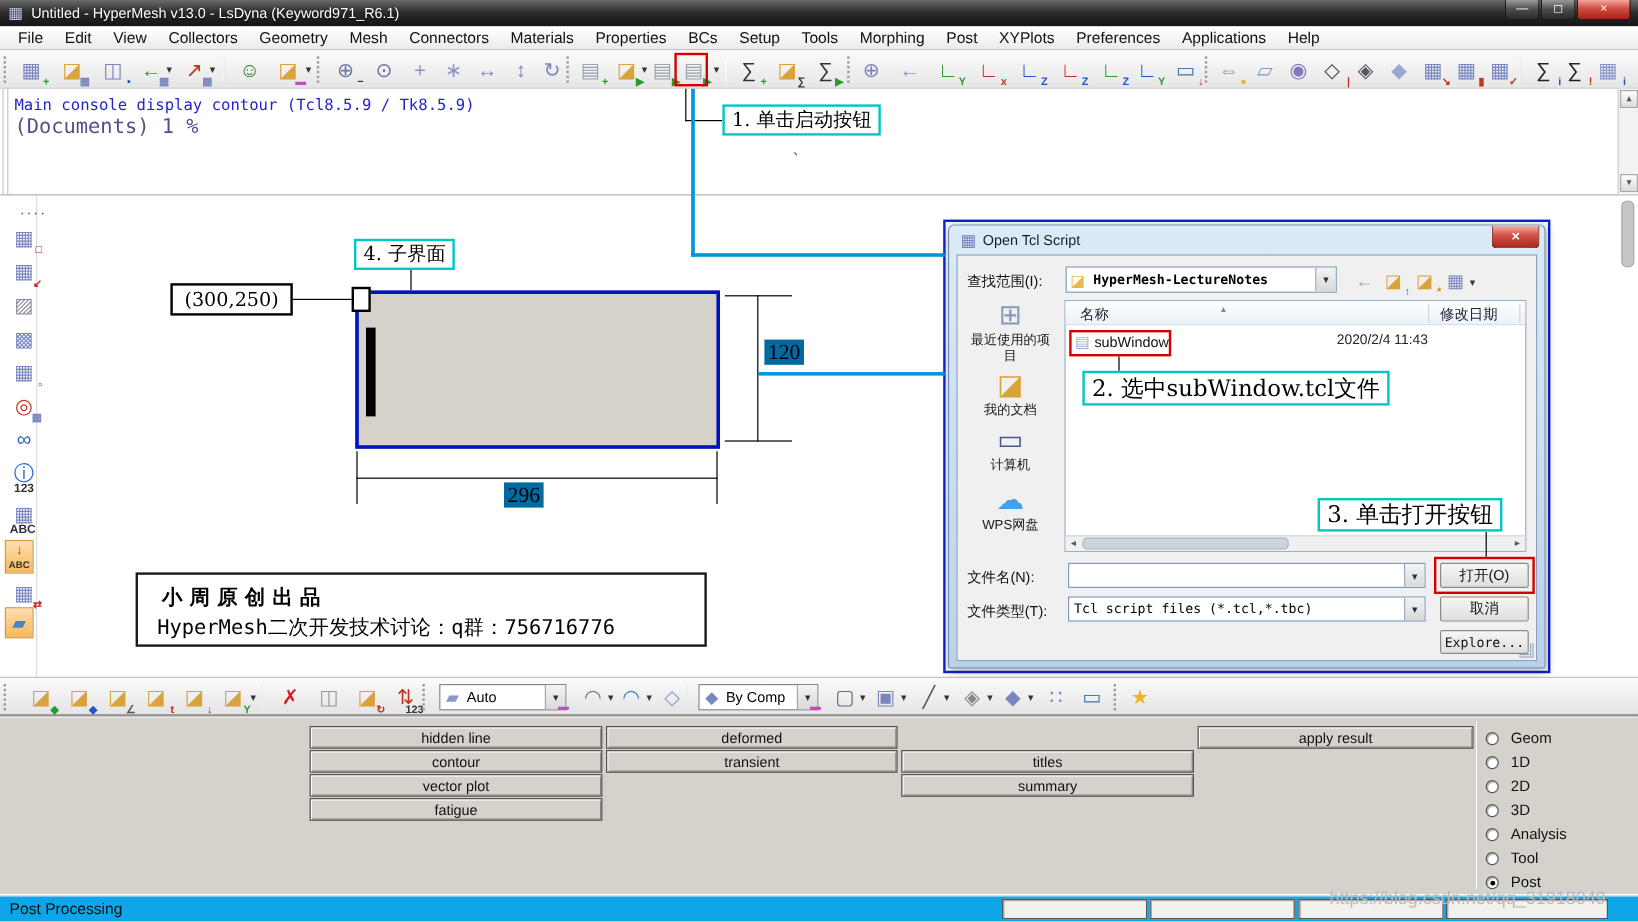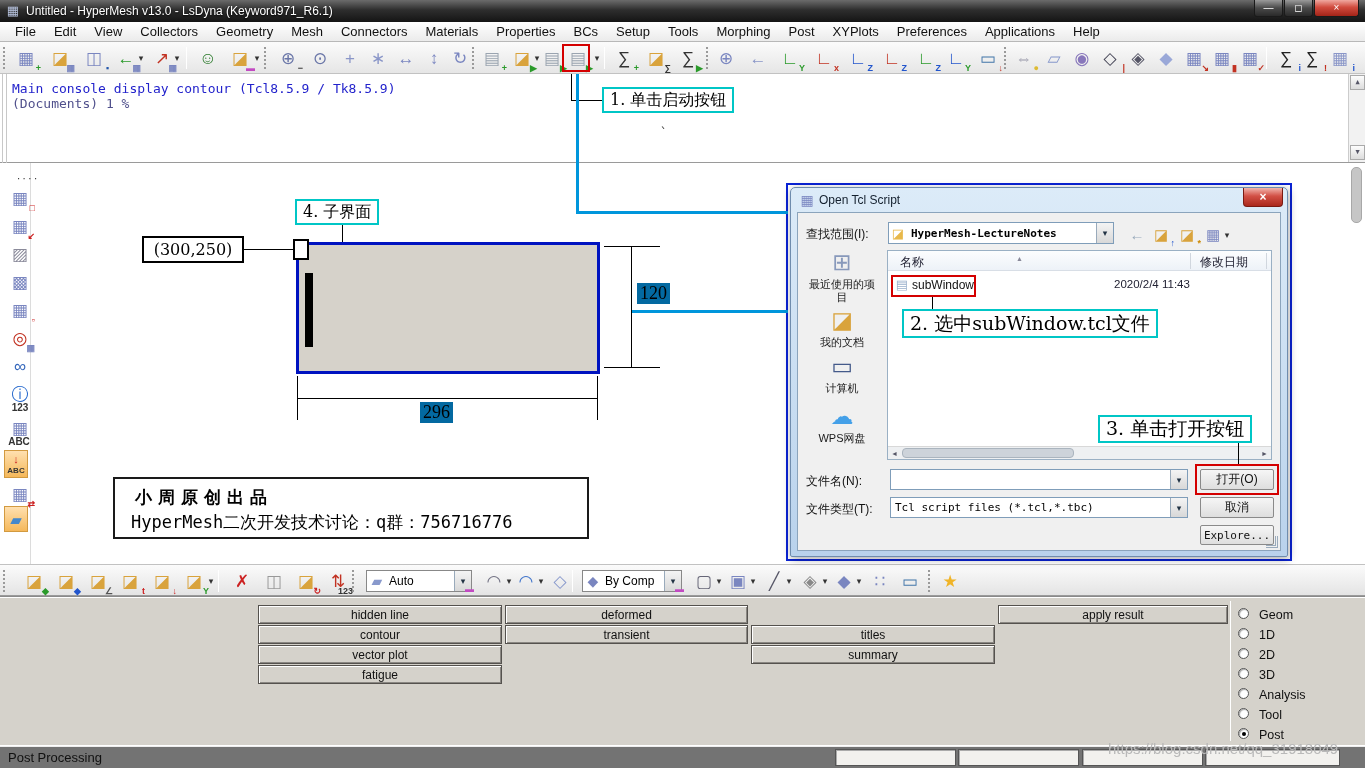--- a/index.html
+++ b/index.html
@@ -23,21 +23,21 @@
   .ti .badge{position:absolute;right:-3px;bottom:-3px;font-size:9px;font-weight:bold;line-height:1}
   .tdd{position:absolute;top:4px;width:10px;height:24px;display:flex;align-items:center;justify-content:center;color:#333}
   .tdd::after{content:"▾";font-size:9px}
   .tsep{position:absolute;top:5px;width:1px;height:22px;background:#bdbdbd;border-right:1px solid #fff}
   .thandle{position:absolute;top:5px;width:3px;height:22px;border-left:2px dotted #9a9a9a}
   .redbox{position:absolute;border:2px solid #d40000;pointer-events:none;z-index:45}
   
   .console{position:absolute;left:0;top:74px;width:1365px;height:89px;background:#fff;border-bottom:1px solid #9a9a9a;font-family:"DejaVu Sans Mono",monospace}
   .console-deco{position:absolute;left:2px;top:0;width:5px;height:89px;border-left:1px solid #c8c8c8;border-right:1px solid #c8c8c8}
   .cline1{position:absolute;left:12px;top:7px;font-size:13px;color:#2323cc}
-  .cline2{position:absolute;left:12px;top:22px;font-size:13px;color:#50508c}
+  .cline2{position:absolute;left:12px;top:22px;font-size:17px;color:#50508c}
   .stray{position:absolute;left:660px;top:52px;font-size:12px;color:#333}
   .vscroll{position:absolute;right:0;top:0;width:17px;height:88px;background:#f2f2f2;border-left:1px solid #ccc}
   .sbtn{position:absolute;left:1px;width:15px;height:15px;background:linear-gradient(#fdfdfd,#dcdcdc);border:1px solid #aaa;display:flex;align-items:center;justify-content:center}
   .sbtn .ti{position:static;width:auto;height:auto;font-size:7px}
   
   .mainarea{position:absolute;left:0;top:163px;width:1365px;height:401px;background:#fff}
   .ltsep{position:absolute;left:30px;top:163px;width:1px;height:401px;background:#dcdcdc}
   .gthumb{position:absolute;left:1351px;top:167px;width:11px;height:56px;background:#c6c6c6;border:1px solid #a8a8a8;border-radius:5px}
   .obox{position:absolute;width:24px;background:linear-gradient(#ffe0b0,#f5b85a);border:1px solid #d29a40;display:flex;flex-direction:column;align-items:center;justify-content:center}
   .lt-label{position:absolute;width:26px;text-align:center;font-size:10px;font-weight:bold;color:#333}
@@ -94,26 +94,26 @@
   .dbtn{position:absolute;background:linear-gradient(#f6f6f6,#dedede);border:1px solid #8a8a8a;border-radius:2px;font-size:12px;color:#111;display:flex;align-items:center;justify-content:center}
   .grip{position:absolute;right:2px;bottom:2px;width:12px;height:12px;border-right:3px double #9ab;border-bottom:3px double #9ab;transform:rotate(0deg)}
   
   .btcombo{position:absolute;top:5px;height:22px;background:#fff;border:1px solid #888;display:flex;align-items:center;font-size:12px}
   .btcombo .ti{position:static;width:20px;height:20px;font-size:14px;flex:none}
   .btcombo .ctext{padding-left:2px;white-space:nowrap}
   
   .panel{position:absolute;left:0;top:596px;width:1365px;height:149px;background:#d5d2cb;border-top:1px solid #8a8a8a;box-shadow:inset 0 1px 0 #fff}
   .pbtn{position:absolute;height:19px;background:#d5d2cb;border:1px solid #55524e;box-shadow:inset 1px 1px 0 #fff,inset -1px -1px 0 #8a8782;font-size:12px;color:#111;display:flex;align-items:center;justify-content:center}
   .pgsep{position:absolute;left:1230px;top:4px;width:1px;height:140px;background:#8a8a8a;border-right:1px solid #fff}
-  .rrow{position:absolute;left:1238px;display:flex;height:14px}
+  .rrow{position:absolute;left:1238px;display:flex;align-items:center;height:14px}
   .radio{width:11px;height:11px;border-radius:50%;background:#fff;border:1px solid #555;box-shadow:inset 1px 1px 1px #aaa;position:relative;flex:none}
   .radio.sel::after{content:"";position:absolute;left:3px;top:3px;width:4px;height:4px;border-radius:50%;background:#000}
   .rlabel{margin-left:10px;font-size:12.5px;color:#111;white-space:nowrap}
   
-  .statusbar{position:absolute;left:0;top:745px;width:1365px;height:23px;background:#737373;border-top:1px solid #fff;box-shadow:inset 0 1px 0 #eee}
+  .statusbar{position:absolute;left:0;top:745px;width:1365px;height:23px;background:#0ea5e9;border-top:1px solid #fff;box-shadow:inset 0 1px 0 #eee}
   .stext{position:absolute;left:8px;top:4px;font-size:13px;color:#111}
   .sbox{position:absolute;top:3px;height:17px;background:#f2f1ee;border:1px solid #555;box-shadow:inset 1px 1px 0 #aaa}
   .watermark{position:absolute;left:1108px;top:740px;font-size:15px;color:#b9b9b9;z-index:60;white-space:nowrap}
 </style>
 </head>
 <body>
 
 <div id="root">
 
   <div class="titlebar">

